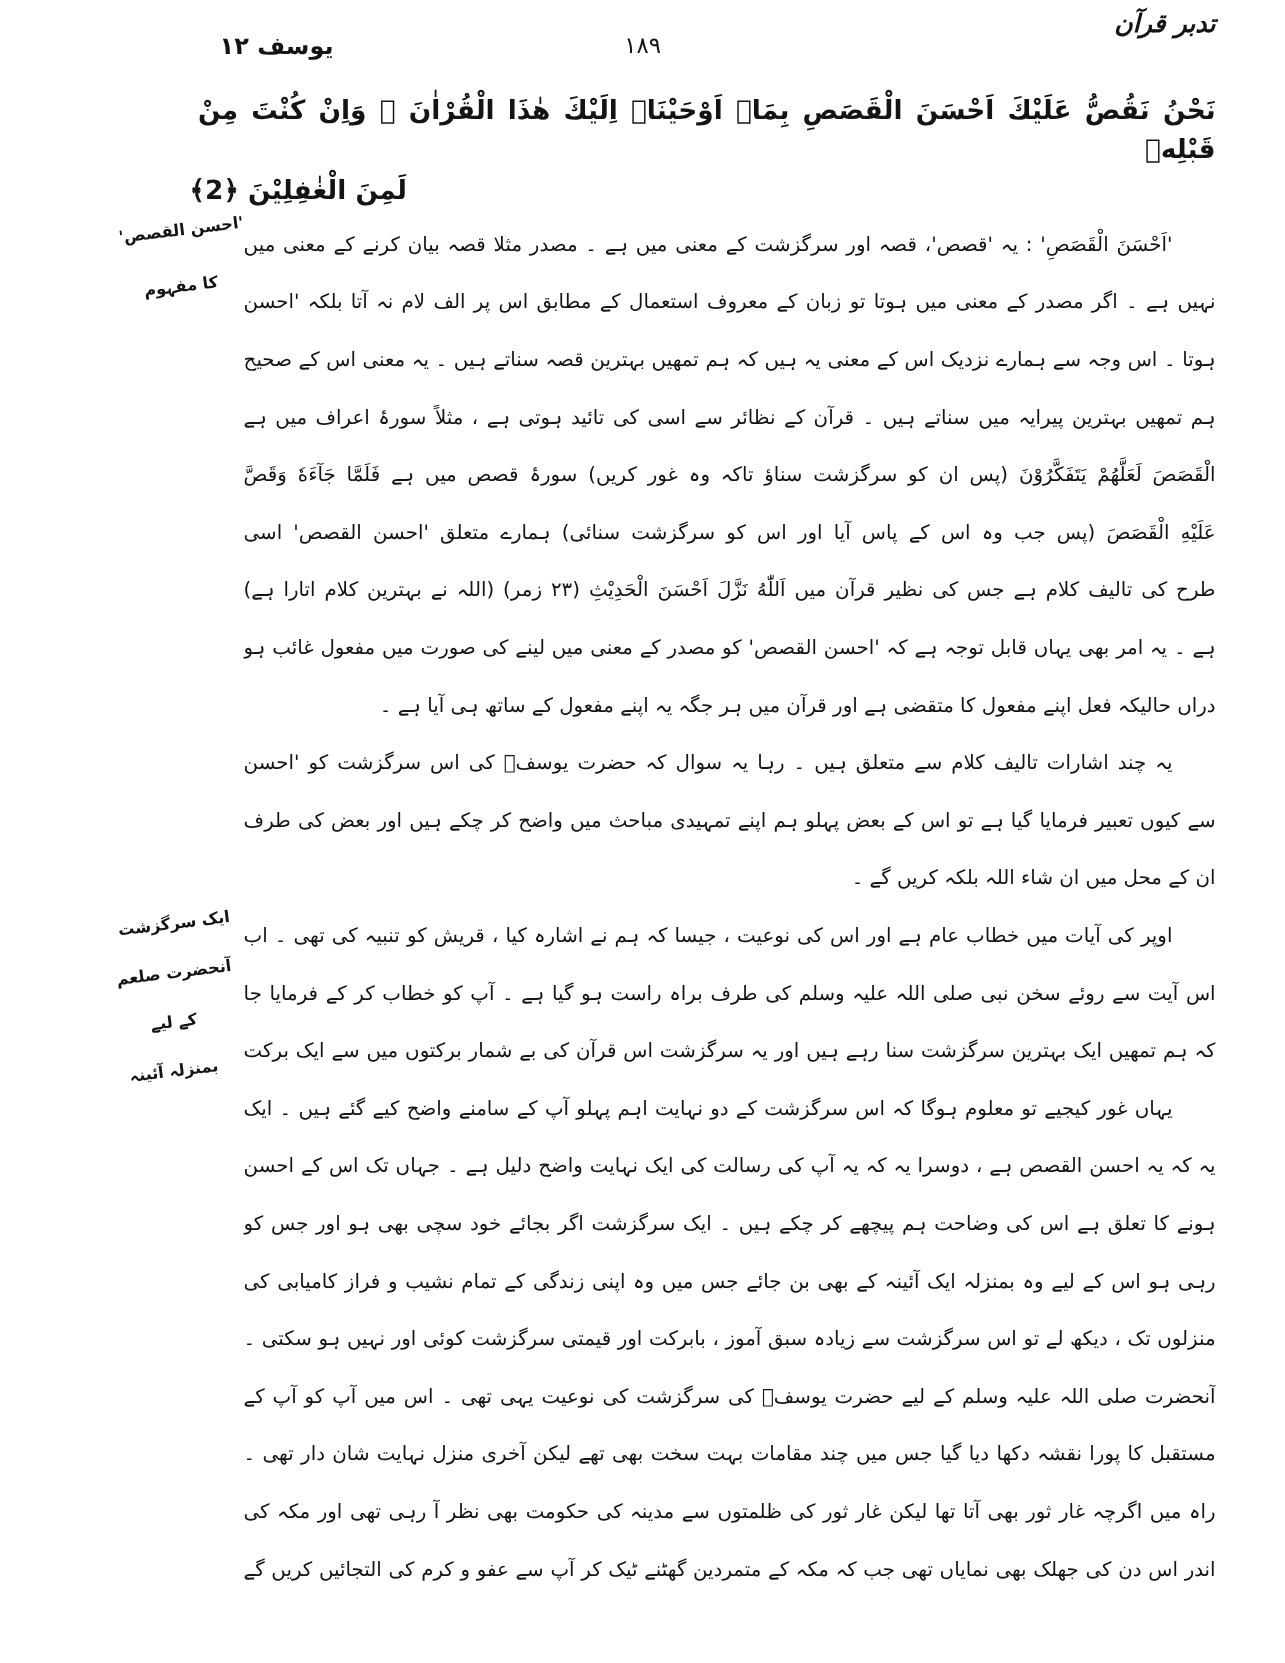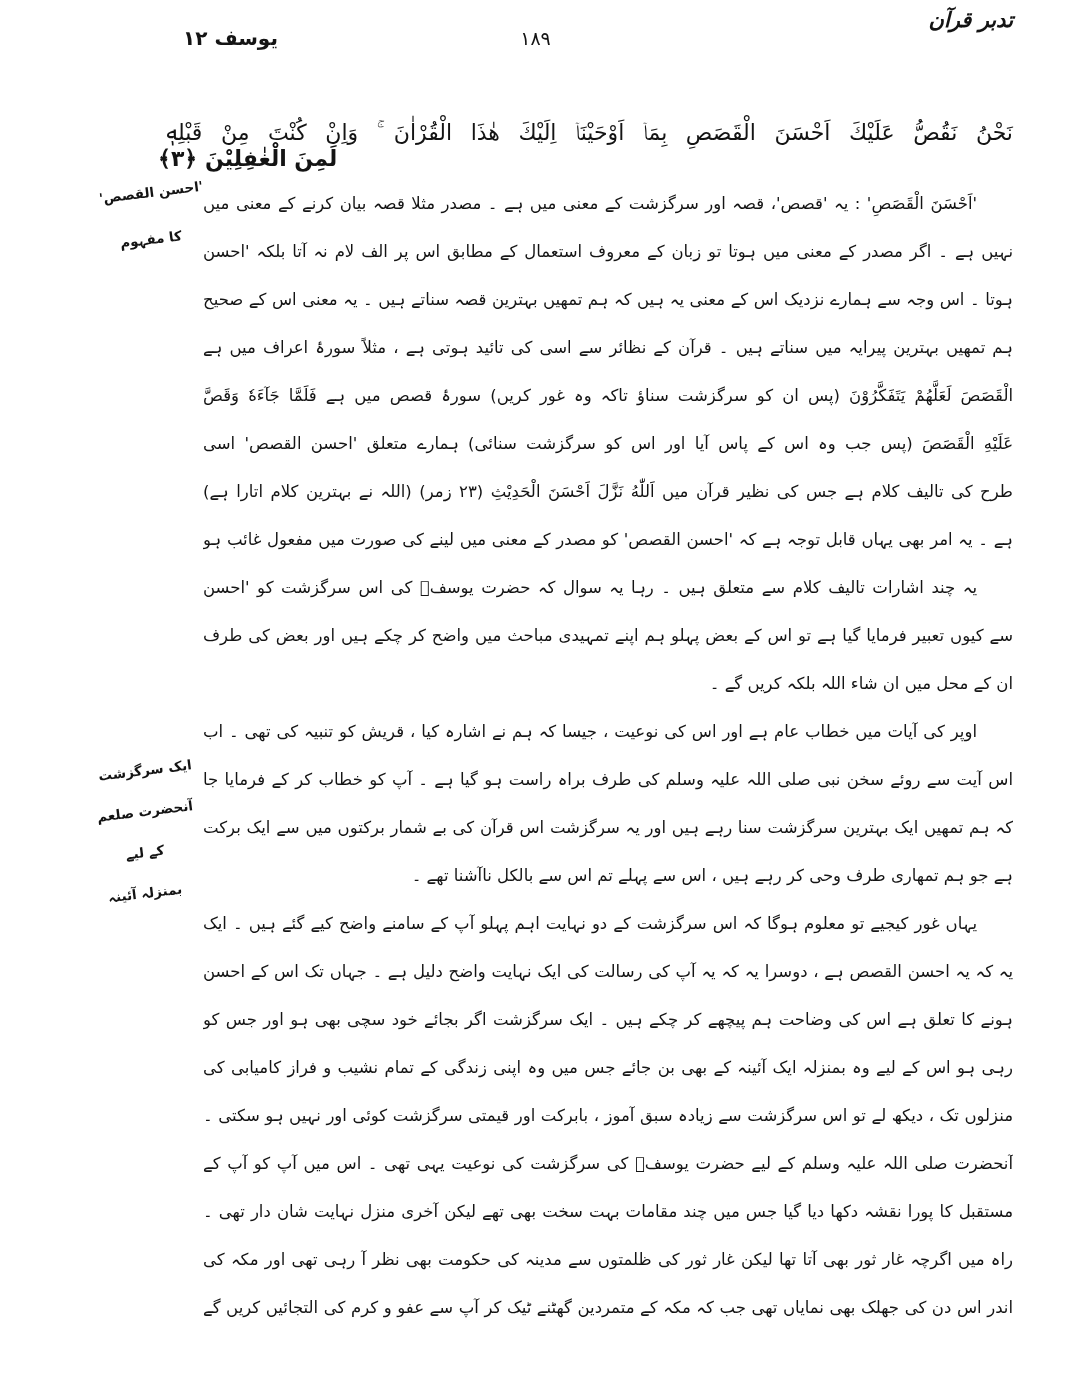--- a/index.html
+++ b/index.html
@@ -22,24 +22,23 @@
     position:absolute;top:14px;left:50%;transform:translateX(-50%);
     font-size:19px;letter-spacing:2px;margin-top:13px;
   }
   .hdr-surah{
     position:absolute;top:26px;left:183px;
     font-size:20px;font-weight:bold;
   }
   
   .verse1{
     position:absolute;top:76px;right:58px;width:848px;
-    font-size:22px;font-weight:normal;line-height:1.5;
+    font-size:22px;font-weight:bold;line-height:1.5;
     text-align:justify;text-align-last:justify;
     white-space:nowrap;
-    margin-top:40px;
   }
   .verse1-inner{display:inline-block;width:100%;text-align:justify;text-align-last:justify;white-space:normal;}
   .verse2{
     position:absolute;top:146px;left:158px;
     font-size:22px;font-weight:bold;
   }
   
   .mnote{
     position:absolute;width:106px;
     font-size:13.5px;font-weight:bold;
@@ -65,21 +64,21 @@
 </head>
 <body>
 
 <div class="page">
 
   <div class="hdr-book">تدبر قرآن</div>
   <div class="hdr-page">١٨٩</div>
   <div class="hdr-surah">یوسف ۱۲</div>
 
   <div class="verse1"><span class="verse1-inner">نَحْنُ نَقُصُّ عَلَيْكَ اَحْسَنَ الْقَصَصِ بِمَاۤ اَوْحَيْنَاۤ اِلَيْكَ هٰذَا الْقُرْاٰنَ ۚ وَاِنْ كُنْتَ مِنْ قَبْلِهٖ</span></div>
-  <div class="verse2">لَمِنَ الْغٰفِلِيْنَ ﴿٣﴾</div>
+  <div class="verse2">لَمِنَ الْغٰفِلِيْنَ ﴿2﴾</div>
 
   <div class="mnote mnote-1">
       <div class="mline">'احسن القصص'</div>
       <div class="mline">کا مفہوم</div>
     </div>
   <div class="mnote mnote-2">
       <div class="mline">ایک سرگزشت</div>
       <div class="mline">آنحضرت صلعم</div>
       <div class="mline">کے لیے</div>
       <div class="mline">بمنزلہ آئینہ</div>
@@ -87,27 +86,27 @@
 
   <div class="body-text">
       <div class="bline indent">'اَحْسَنَ الْقَصَصِ' : یہ 'قصص'، قصہ اور سرگزشت کے معنی میں ہے ۔ مصدر مثلا قصہ بیان کرنے کے معنی میں</div>
       <div class="bline">نہیں ہے ۔ اگر مصدر کے معنی میں ہوتا تو زبان کے معروف استعمال کے مطابق اس پر الف لام نہ آتا بلکہ 'احسن قصص'</div>
       <div class="bline">ہوتا ۔ اس وجہ سے ہمارے نزدیک اس کے معنی یہ ہیں کہ ہم تمھیں بہترین قصہ سناتے ہیں ۔ یہ معنی اس کے صحیح نہیں ہیں کہ</div>
       <div class="bline">ہم تمھیں بہترین پیرایہ میں سناتے ہیں ۔ قرآن کے نظائر سے اسی کی تائید ہوتی ہے ، مثلاً سورۂ اعراف میں ہے فَاقْصُصِ</div>
       <div class="bline">الْقَصَصَ لَعَلَّهُمْ يَتَفَكَّرُوْنَ (پس ان کو سرگزشت سناؤ تاکہ وہ غور کریں) سورۂ قصص میں ہے فَلَمَّا جَآءَهٗ وَقَصَّ</div>
       <div class="bline">عَلَيْهِ الْقَصَصَ (پس جب وہ اس کے پاس آیا اور اس کو سرگزشت سنائی) ہمارے متعلق 'احسن القصص' اسی</div>
       <div class="bline">طرح کی تالیف کلام ہے جس کی نظیر قرآن میں اَللّٰهُ نَزَّلَ اَحْسَنَ الْحَدِيْثِ (۲۳ زمر) (اللہ نے بہترین کلام اتارا ہے)</div>
       <div class="bline">ہے ۔ یہ امر بھی یہاں قابل توجہ ہے کہ 'احسن القصص' کو مصدر کے معنی میں لینے کی صورت میں مفعول غائب ہو جاتا ہے ،</div>
+      <div class="bline end">دراں حالیکہ فعل اپنے مفعول کا متقضی ہے اور قرآن میں ہر جگہ یہ اپنے مفعول کے ساتھ ہی آیا ہے ۔</div>
       <div class="bline indent">یہ چند اشارات تالیف کلام سے متعلق ہیں ۔ رہا یہ سوال کہ حضرت یوسفؑ کی اس سرگزشت کو 'احسن القصص'</div>
       <div class="bline">سے کیوں تعبیر فرمایا گیا ہے تو اس کے بعض پہلو ہم اپنے تمہیدی مباحث میں واضح کر چکے ہیں اور بعض کی طرف ہم آگے</div>
       <div class="bline end">ان کے محل میں ان شاء اللہ بلکہ کریں گے ۔</div>
       <div class="bline indent">اوپر کی آیات میں خطاب عام ہے اور اس کی نوعیت ، جیسا کہ ہم نے اشارہ کیا ، قریش کو تنبیہ کی تھی ۔ اب</div>
       <div class="bline">اس آیت سے روئے سخن نبی صلی اللہ علیہ وسلم کی طرف براہ راست ہو گیا ہے ۔ آپ کو خطاب کر کے فرمایا جا رہا ہے</div>
       <div class="bline">کہ ہم تمھیں ایک بہترین سرگزشت سنا رہے ہیں اور یہ سرگزشت اس قرآن کی بے شمار برکتوں میں سے ایک برکت</div>
-      <div class="bline end">ہے جو ہم تمھاری طرف وحی کر رہے ہیں ، اس سے پہلے تم اس سے بالکل ناآشنا تھے ۔</div>
       <div class="bline indent">یہاں غور کیجیے تو معلوم ہوگا کہ اس سرگزشت کے دو نہایت اہم پہلو آپ کے سامنے واضح کیے گئے ہیں ۔ ایک</div>
       <div class="bline">یہ کہ یہ احسن القصص ہے ، دوسرا یہ کہ یہ آپ کی رسالت کی ایک نہایت واضح دلیل ہے ۔ جہاں تک اس کے احسن القصص</div>
       <div class="bline">ہونے کا تعلق ہے اس کی وضاحت ہم پیچھے کر چکے ہیں ۔ ایک سرگزشت اگر بجائے خود سچی بھی ہو اور جس کو سنائی جا</div>
       <div class="bline">رہی ہو اس کے لیے وہ بمنزلہ ایک آئینہ کے بھی بن جائے جس میں وہ اپنی زندگی کے تمام نشیب و فراز کامیابی کی آخری</div>
       <div class="bline">منزلوں تک ، دیکھ لے تو اس سرگزشت سے زیادہ سبق آموز ، بابرکت اور قیمتی سرگزشت کوئی اور نہیں ہو سکتی ۔</div>
       <div class="bline">آنحضرت صلی اللہ علیہ وسلم کے لیے حضرت یوسفؑ کی سرگزشت کی نوعیت یہی تھی ۔ اس میں آپ کو آپ کے حاضر اور</div>
       <div class="bline">مستقبل کا پورا نقشہ دکھا دیا گیا جس میں چند مقامات بہت سخت بھی تھے لیکن آخری منزل نہایت شان دار تھی ۔ اس</div>
       <div class="bline">راہ میں اگرچہ غار ثور بھی آتا تھا لیکن غار ثور کی ظلمتوں سے مدینہ کی حکومت بھی نظر آ رہی تھی اور مکہ کی پرمحن زندگی کے</div>
       <div class="bline end">اندر اس دن کی جھلک بھی نمایاں تھی جب کہ مکہ کے متمردین گھٹنے ٹیک کر آپ سے عفو و کرم کی التجائیں کریں گے ۔</div>
     </div>

